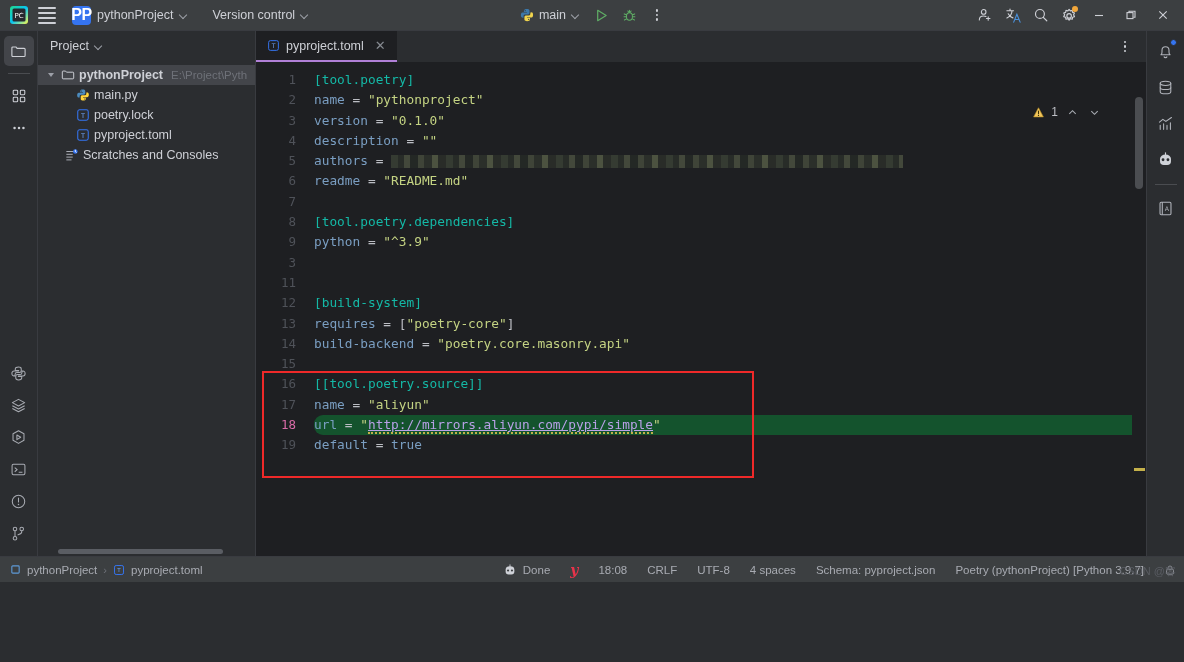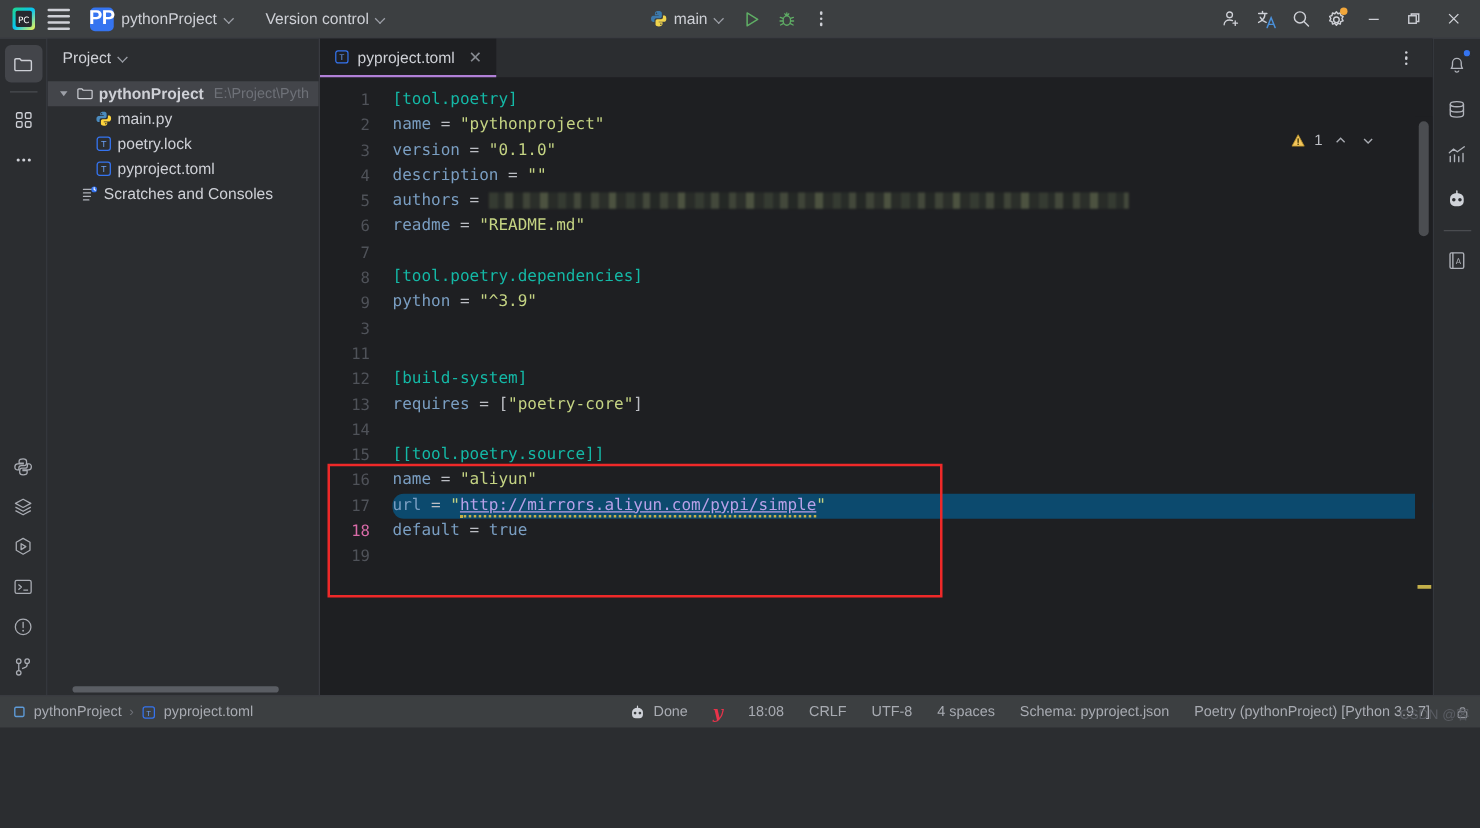--- a/index.html
+++ b/index.html
@@ -120,21 +120,21 @@
     color: #4f5259; user-select: none;
   }
   .gutter div { height: 20.3px; line-height: 20.3px; }
   .gutter div.cur { color: #d96ba8; }
   .code {
     flex: 1; padding-top: 8px; padding-left: 8px;
     font-family: "DejaVu Sans Mono", monospace; font-size: 12.8px;
     color: #bcbec4; position: relative; overflow: hidden;
   }
   .code .ln { height: 20.3px; line-height: 20.3px; white-space: pre; position: relative; }
-  .code .ln.cur { background: #0c4a6e; border-radius: 9px; }
+  .code .ln.cur { background: #14532d; border-radius: 9px; }
 
   .k-sec   { color: #14b8a6; }  
   .k-key   { color: #7a9ec2; }  
   .k-str   { color: #c4d383; }  
   .k-eq    { color: #bcbec4; }
   .k-bool  { color: #7a9ec2; }
   .k-link  { color: #b9a1e8; text-decoration: underline; }
   .squiggle {
     border-bottom: 2px dotted #c4b04a;
   }
@@ -509,20 +509,21 @@
             <div class="ln"><span class="k-key">description</span><span class="k-eq"> = </span><span class="k-str">""</span></div>
             <div class="ln"><span class="k-key">authors</span><span class="k-eq"> = </span><span class="redacted"></span></div>
             <div class="ln"><span class="k-key">readme</span><span class="k-eq"> = </span><span class="k-str">"README.md"</span></div>
             <div class="ln">&nbsp;</div>
             <div class="ln"><span class="k-sec">[tool.poetry.dependencies]</span></div>
             <div class="ln"><span class="k-key">python</span><span class="k-eq"> = </span><span class="k-str">"^3.9"</span></div>
             <div class="ln">&nbsp;</div>
             <div class="ln">&nbsp;</div>
             <div class="ln"><span class="k-sec">[build-system]</span></div>
             <div class="ln"><span class="k-key">requires</span><span class="k-eq"> = [</span><span class="k-str">"poetry-core"</span><span class="k-eq">]</span></div>
+            <div class="ln"><span class="k-key">build-backend</span><span class="k-eq"> = </span><span class="k-str">"poetry.core.masonry.api"</span></div>
             <div class="ln">&nbsp;</div>
             <div class="ln"><span class="k-sec">[[tool.poetry.source]]</span></div>
             <div class="ln"><span class="k-key">name</span><span class="k-eq"> = </span><span class="k-str">"aliyun"</span></div>
             <div class="ln cur"><span class="k-key">url</span><span class="k-eq"> = </span><span class="k-str">"</span><span class="k-link squiggle">http://mirrors.aliyun.com/pypi/simple</span><span class="k-str">"</span></div>
             <div class="ln"><span class="k-key">default</span><span class="k-eq"> = </span><span class="k-bool">true</span></div>
           </div>
 
         <div class="red-box" id="annot-box" style="top: 308.5px; height: 107.2px; left: 6px; width: 492px; border-color: rgb(239, 41, 41);"></div>
 
         <div class="warn-widget">

